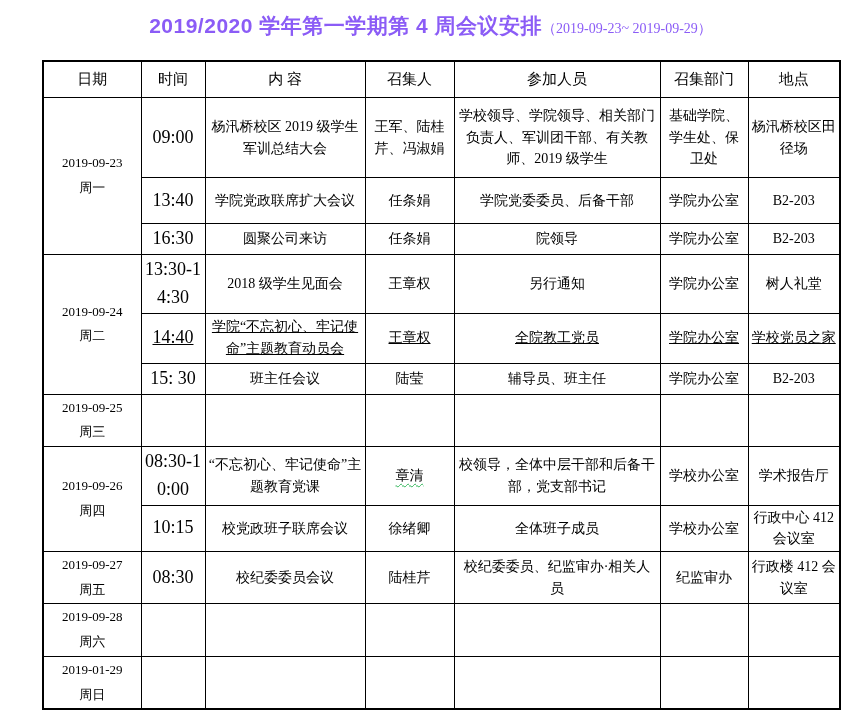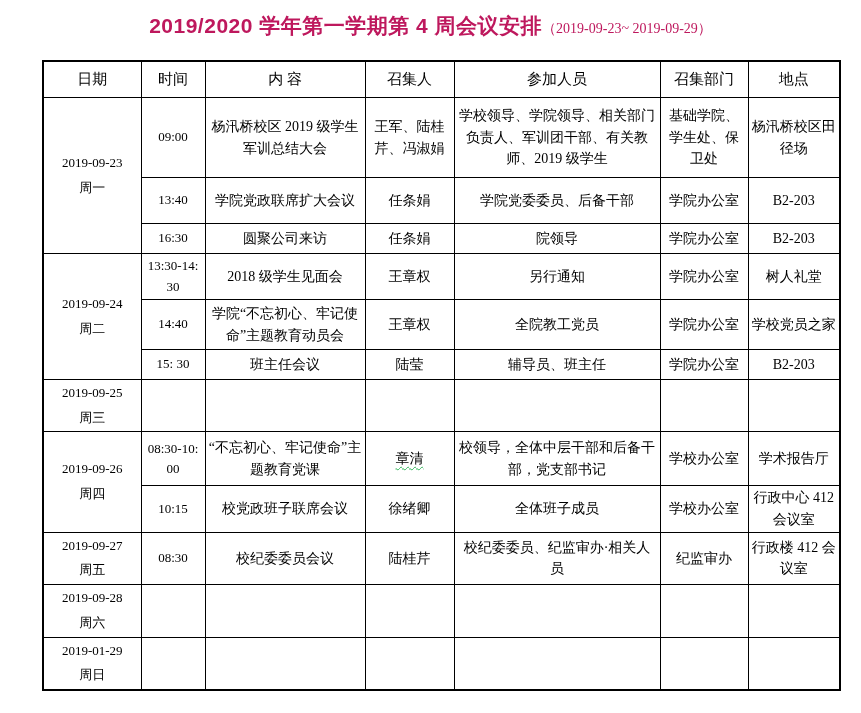--- a/index.html
+++ b/index.html
@@ -41,32 +41,32 @@
   }
   .schedule th{
     font-weight:normal;
     font-size:15px;
     height:33px;
   }
   .schedule td{
     font-size:14px;
     line-height:1.55;
   }
-  td.time-cell{font-size:13px;}
+  td.time-cell{font-size:18px;}
   td.date-cell{font-size:13px;}
   td.date-cell div{line-height:1.9;}
   .squiggle{
     text-decoration:underline wavy #2fb457 1px;
     text-underline-offset:3px;
   }
 </style>
 </head>
 <body>
 
-<div class="title" style="color: #be185d;">
+<div class="title" style="color: #8b5cf6;">
   <span class="main">2019/2020 学年第一学期第 4 周会议安排</span><span class="range">（2019-09-23~ 2019-09-29）</span>
 </div>
 
 <table class="schedule" id="schedule">
   <colgroup>
     <col style="width:98px">
       <col style="width:64px">
       <col style="width:160px">
     <col style="width:89px">
       <col style="width:206px">
@@ -118,21 +118,21 @@
           <div>2019-09-24</div>
           <div>周二</div>
         </td>
         <td class="time-cell"><span>13:30-14:30</span></td>
         <td><span>2018 级学生见面会</span></td>
         <td><span>王章权</span></td>
         <td><span>另行通知</span></td>
         <td><span>学院办公室</span></td>
         <td><span>树人礼堂</span></td>
       </tr>
-      <tr style="height: 50px;">
+      <tr style="height: 50px; text-decoration: underline;">
         <td class="time-cell"><span>14:40</span></td>
         <td><span>学院“不忘初心、牢记使命”主题教育动员会</span></td>
         <td><span>王章权</span></td>
         <td><span>全院教工党员</span></td>
         <td><span>学院办公室</span></td>
         <td><span>学校党员之家</span></td>
       </tr>
       <tr style="height: 30px; padding-left: 24px;">
         <td class="time-cell"><span>15: 30</span></td>
         <td><span>班主任会议</span></td>

